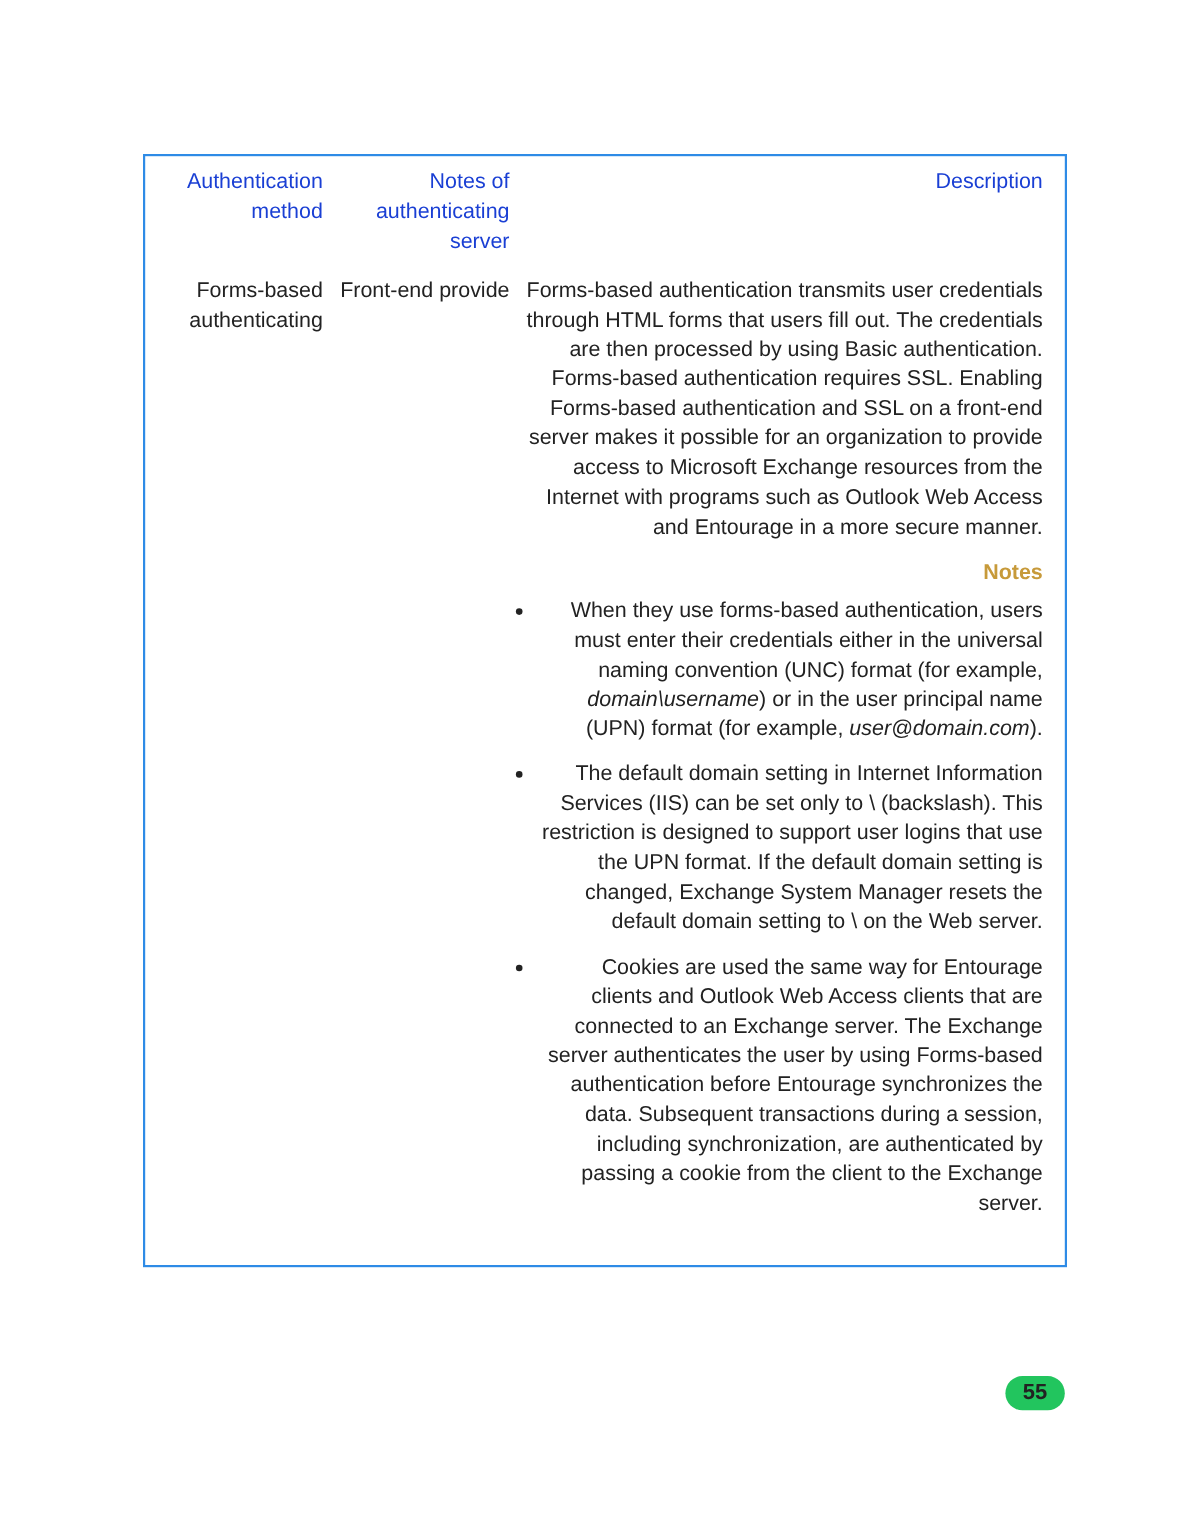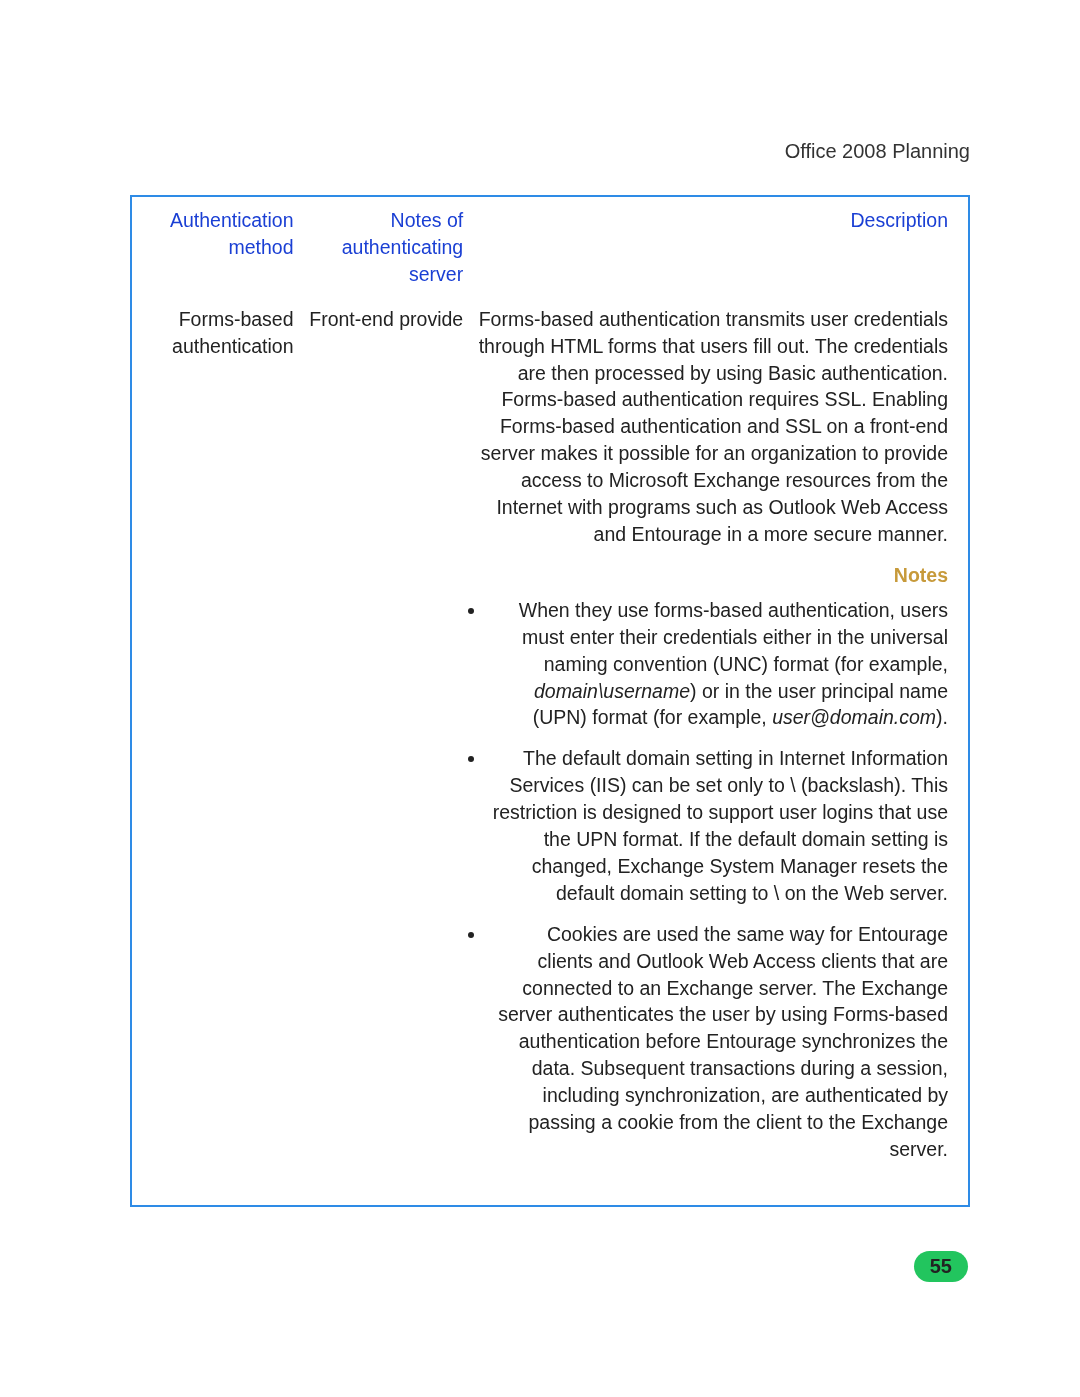--- a/index.html
+++ b/index.html
@@ -73,39 +73,38 @@
     font-weight: 700;
     font-size: 20px;
     color: #222;
   }
 </style>
 </head>
 <body>
 
 <div class="page">
 
-  <div class="running-head">Office 2008 Planning</div>
 
   <div class="table-box">
     <table>
       <colgroup>
         <col class="c1">
           <col class="c2">
           <col class="c3">
       </colgroup>
       <thead>
         <tr>
           <th>Authentication method</th>
           <th>Notes of authenticating server</th>
           <th>Description</th>
         </tr>
       </thead>
       <tbody>
         <tr>
-          <td>Forms-based authentication</td>
+          <td>Forms-based authenticating</td>
           <td>Front-end provide</td>
           <td>
             <div>Forms-based authentication transmits user credentials through HTML forms that users fill out. The credentials are then processed by using Basic authentication. Forms-based authentication requires SSL. Enabling Forms-based authentication and SSL on a front-end server makes it possible for an organization to provide access to Microsoft Exchange resources from the Internet with programs such as Outlook Web Access and Entourage in a more secure manner.</div>
 
             <div class="notes-heading">Notes</div>
 
             <ul class="notes">
               <li>
                 <span>When they use forms-based authentication, users must enter their credentials either in the universal naming convention (UNC) format (for example, </span><span class="italic">domain\username</span><span>) or in the user principal name (UPN) format (for example, </span><span class="italic">user@domain.com</span><span>).</span>
               </li>

